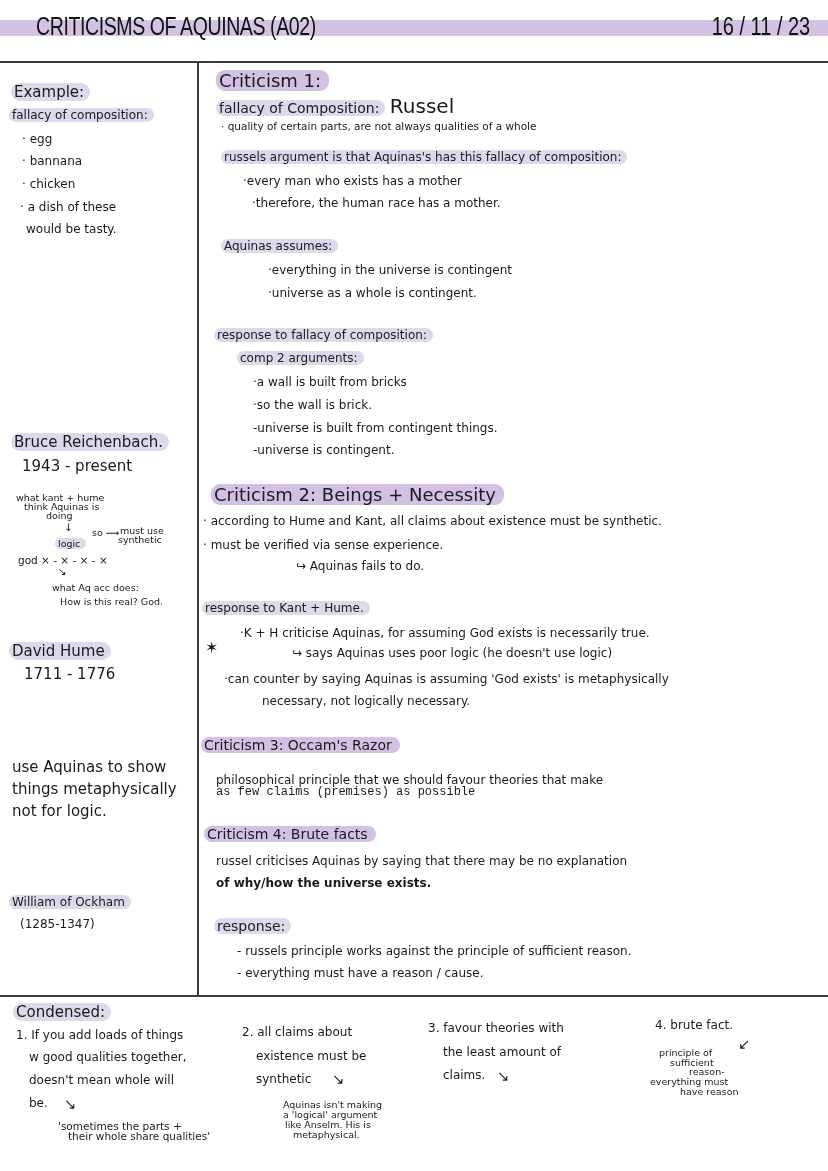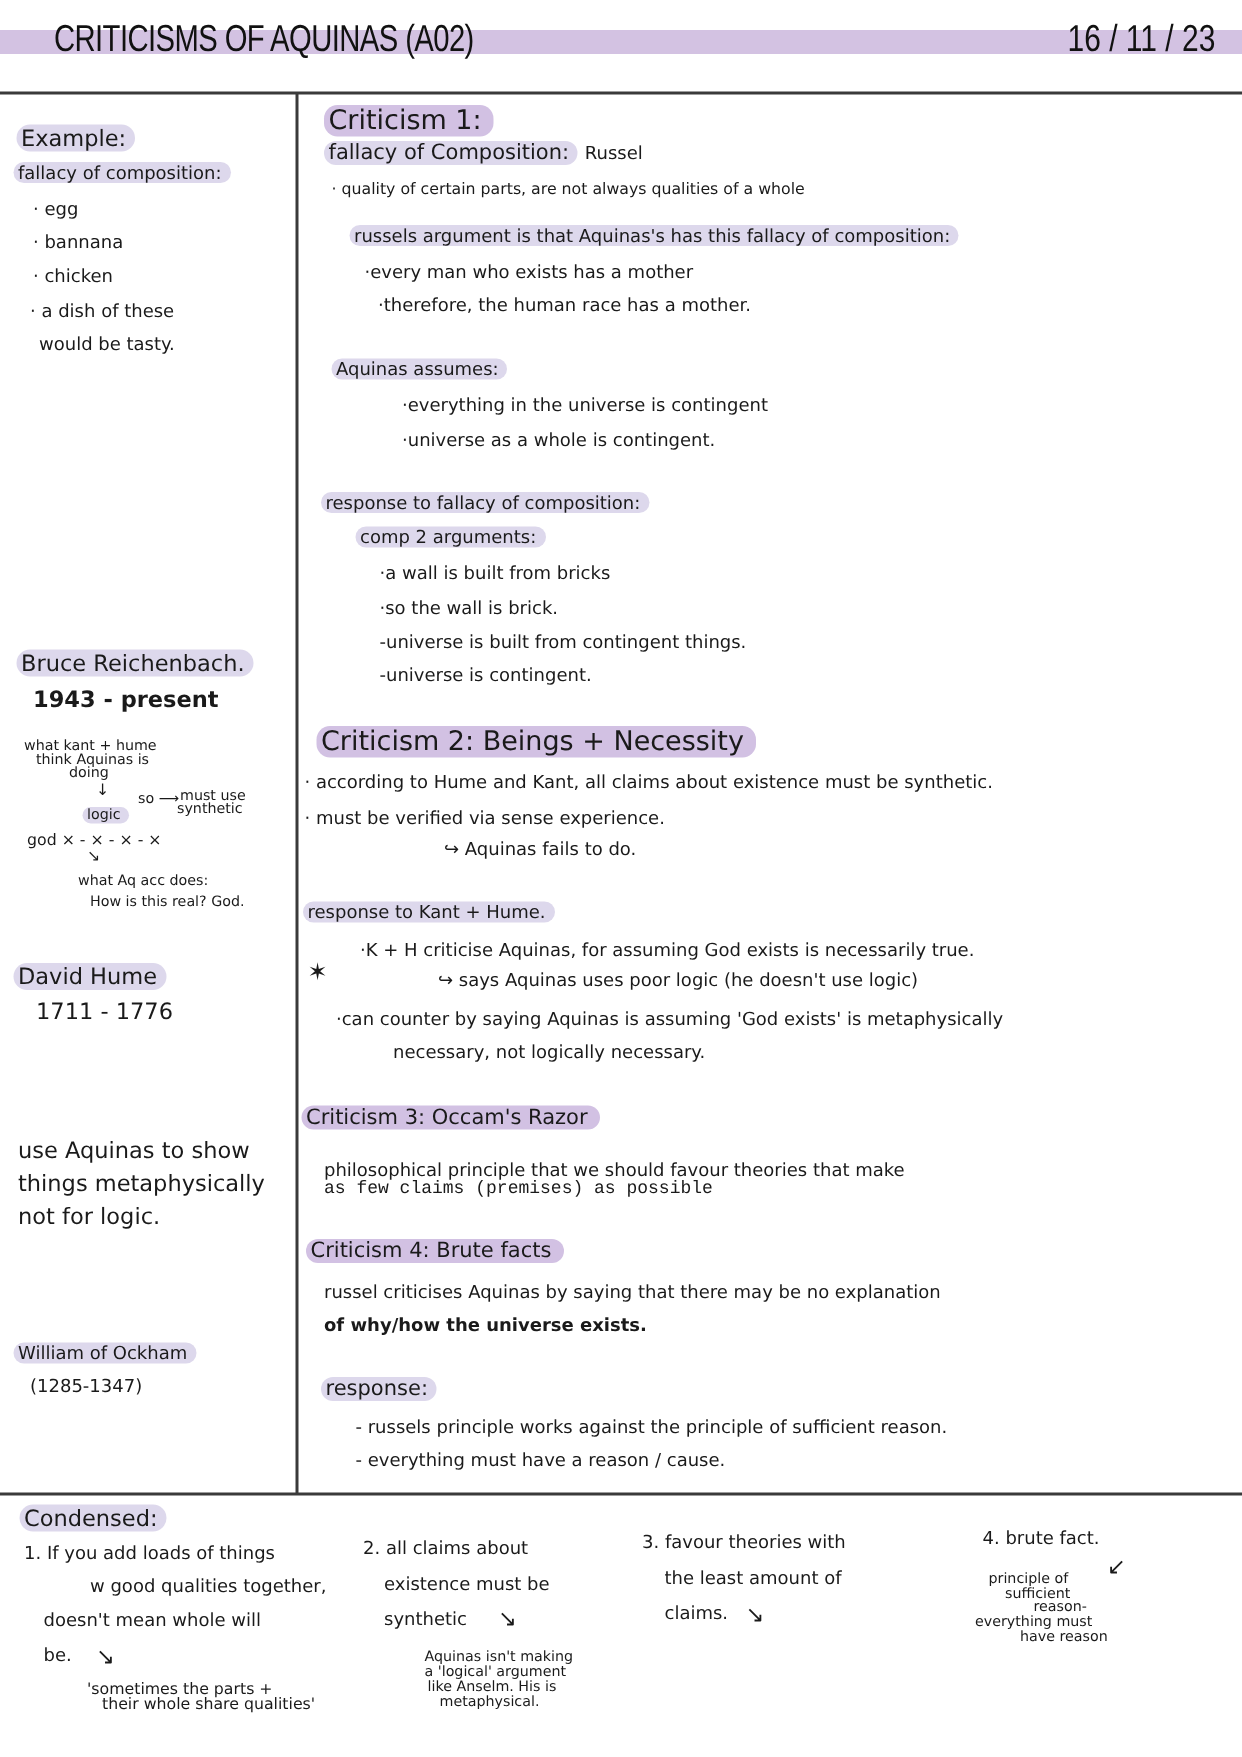--- a/index.html
+++ b/index.html
@@ -40,21 +40,21 @@
 
 <div class="t side-lg" style="left:14px;top:84px;"><span class="hl">Example:</span></div>
 <div class="t side" style="left:12px;top:109px;"><span class="hl">fallacy of composition:</span></div>
 <div class="t side" style="left:22px;top:133px;">· egg</div>
 <div class="t side" style="left:22px;top:155px;">· bannana</div>
 <div class="t side" style="left:22px;top:178px;">· chicken</div>
 <div class="t side" style="left:20px;top:201px;">· a dish of these</div>
 <div class="t side" style="left:26px;top:223px;">would be tasty.</div>
 
 <div class="t side-lg" style="left:14px;top:434px;"><span class="hl">Bruce Reichenbach.</span></div>
-<div class="t side-lg" style="left:22px;top:458px;font-weight:bold;">1943 - present</div>
+<div class="t side-lg" style="left:22px;top:458px;">1943 - present</div>
 <div class="t tiny" style="left:16px;top:493px;">what kant + hume</div>
 <div class="t tiny" style="left:24px;top:502px;">think Aquinas is</div>
 <div class="t tiny" style="left:46px;top:511px;">doing</div>
 <div class="t small" style="left:64px;top:522px;">↓</div>
 <div class="t tiny" style="left:58px;top:539px;"><span class="hl">logic</span></div>
 <div class="t tiny" style="left:92px;top:528px;">so ⟶</div>
 <div class="t tiny" style="left:120px;top:526px;">must use</div>
 <div class="t tiny" style="left:118px;top:535px;">synthetic</div>
 <div class="t small" style="left:18px;top:555px;">god  ×  -  ×  -  ×  -  ×</div>
 <div class="t small" style="left:58px;top:566px;">↘</div>
@@ -65,23 +65,23 @@
 <div class="t side-lg" style="left:24px;top:666px;">1711 - 1776</div>
 
 <div class="t side-lg" style="left:12px;top:759px;">use Aquinas to show</div>
 <div class="t side-lg" style="left:12px;top:781px;">things metaphysically</div>
 <div class="t side-lg" style="left:12px;top:803px;">not for logic.</div>
 
 <div class="t side" style="left:12px;top:896px;"><span class="hl">William of Ockham</span></div>
 <div class="t side" style="left:20px;top:918px;">(1285-1347)</div>
 
 <div class="t head-lg" style="left:219px;top:71px;"><span class="hl-strong">Criticism 1:</span></div>
-<div class="t head-md" style="left:219px;top:95px;"><span class="hl">fallacy of Composition:</span> <span style="font-size:12px">Russel</span></div>
+<div class="t head-md" style="left:219px;top:95px;"><span class="hl">fallacy of Composition:</span> <span style="font-size:20px">Russel</span></div>
 <div class="t small" style="left:221px;top:121px;">· quality of certain parts, are not always qualities of a whole</div>
-<div class="t side" style="left:236px;top:151px;"><span class="hl">russels argument is that Aquinas's has this fallacy of composition:</span></div>
+<div class="t side" style="left:224px;top:151px;"><span class="hl">russels argument is that Aquinas's has this fallacy of composition:</span></div>
 <div class="t side" style="left:243px;top:175px;">·every man who exists has a mother</div>
 <div class="t side" style="left:252px;top:197px;">·therefore, the human race has a mother.</div>
 
 <div class="t side" style="left:224px;top:240px;"><span class="hl">Aquinas assumes:</span></div>
 <div class="t side" style="left:268px;top:264px;">·everything in the universe is contingent</div>
 <div class="t side" style="left:268px;top:287px;">·universe as a whole is contingent.</div>
 
 <div class="t side" style="left:217px;top:329px;"><span class="hl">response to fallacy of composition:</span></div>
 <div class="t side" style="left:240px;top:352px;"><span class="hl">comp 2 arguments:</span></div>
 <div class="t side" style="left:253px;top:376px;">·a wall is built from bricks</div>
@@ -109,21 +109,21 @@
 <div class="t side" style="left:216px;top:855px;">russel criticises Aquinas by saying that there may be no explanation</div>
 <div class="t side" style="left:216px;top:877px;font-weight:bold;">of why/how the universe exists.</div>
 
 <div class="t head-md" style="left:217px;top:919px;"><span class="hl">response:</span></div>
 <div class="t side" style="left:237px;top:945px;">- russels principle works against the principle of sufficient reason.</div>
 <div class="t side" style="left:237px;top:967px;">- everything must have a reason / cause.</div>
 
 <div class="t side-lg" style="left:16px;top:1004px;"><span class="hl">Condensed:</span></div>
 
 <div class="t side" style="left:16px;top:1029px;">1. If you add loads of things</div>
-<div class="t side" style="left:29px;top:1051px;margin-left:31px;">w good qualities together,</div>
+<div class="t side" style="left:29px;top:1051px;">w good qualities together,</div>
 <div class="t side" style="left:29px;top:1074px;">doesn't mean whole will</div>
 <div class="t side" style="left:29px;top:1097px;">be.</div>
 <div class="t side-lg" style="left:64px;top:1096px;">↘</div>
 <div class="t small" style="left:58px;top:1121px;">'sometimes the parts +</div>
 <div class="t small" style="left:68px;top:1131px;">their whole share qualities'</div>
 
 <div class="t side" style="left:242px;top:1026px;">2. all claims about</div>
 <div class="t side" style="left:256px;top:1050px;">existence must be</div>
 <div class="t side" style="left:256px;top:1073px;">synthetic</div>
 <div class="t side-lg" style="left:332px;top:1071px;">↘</div>

